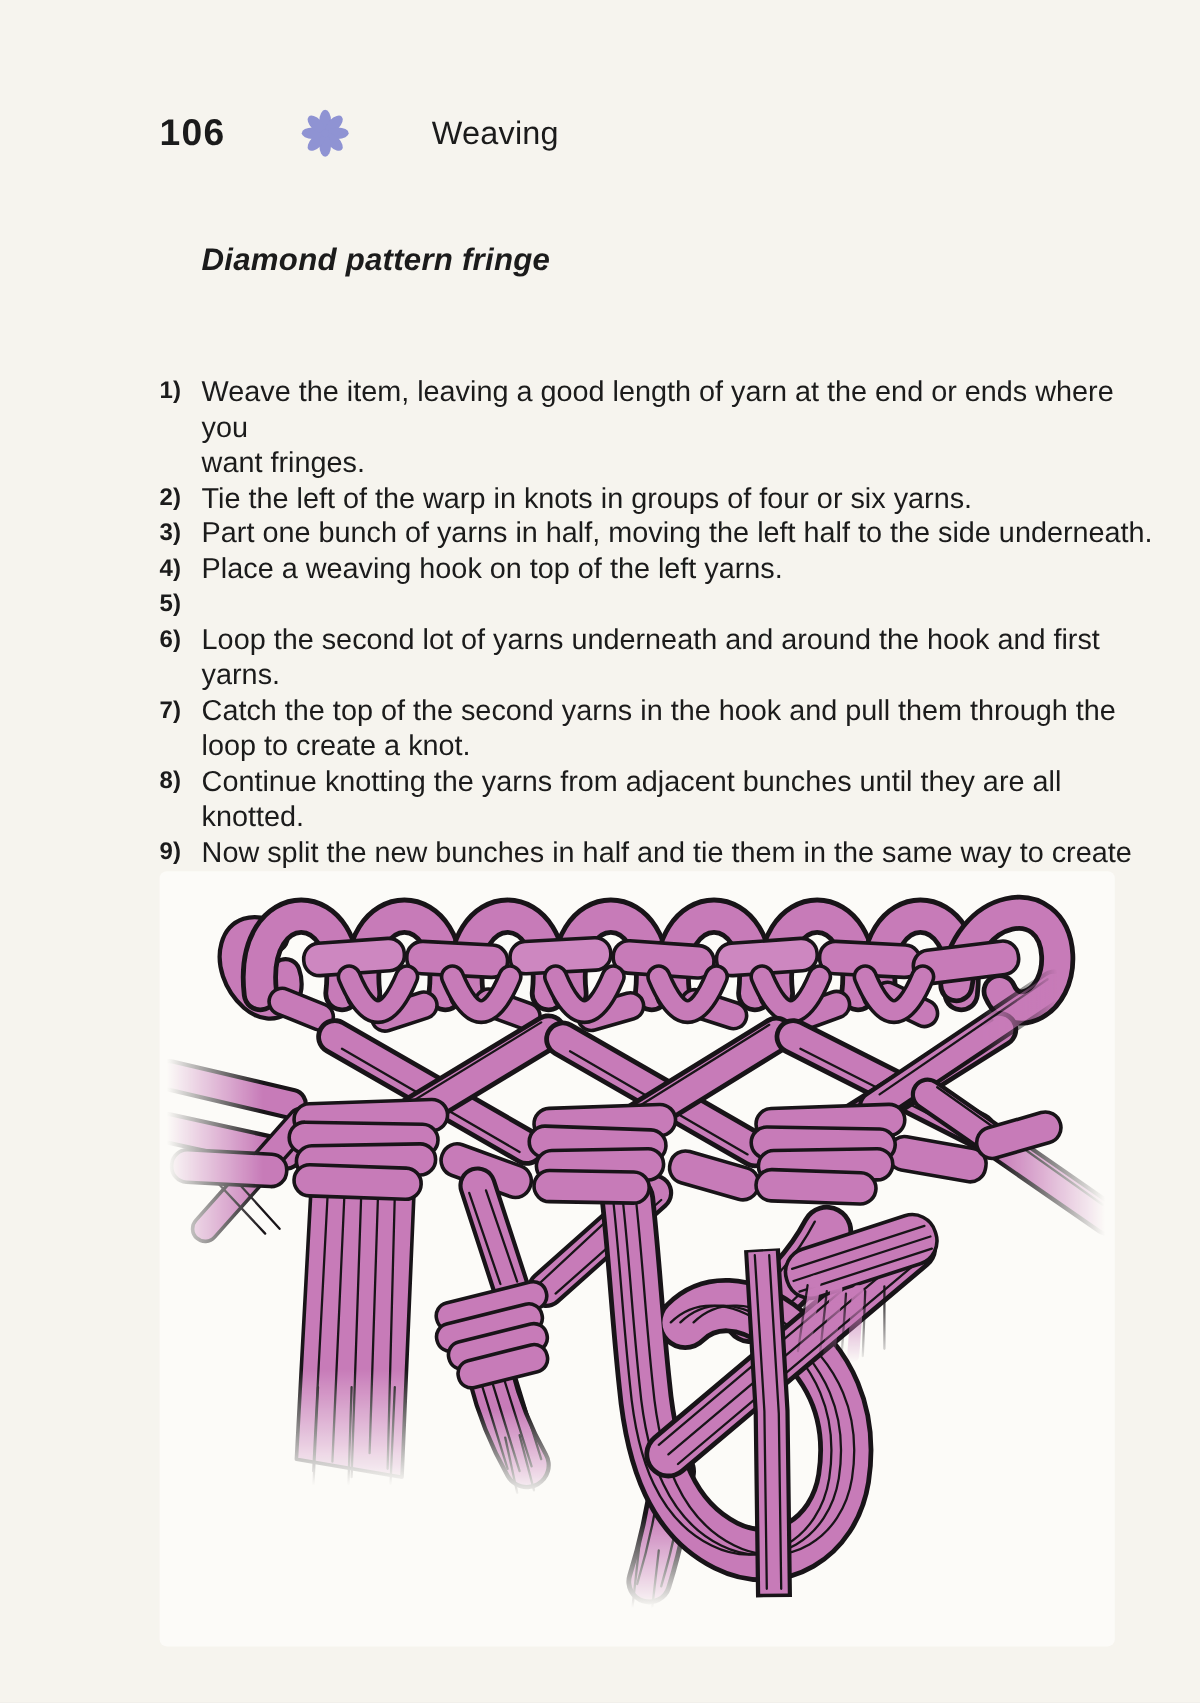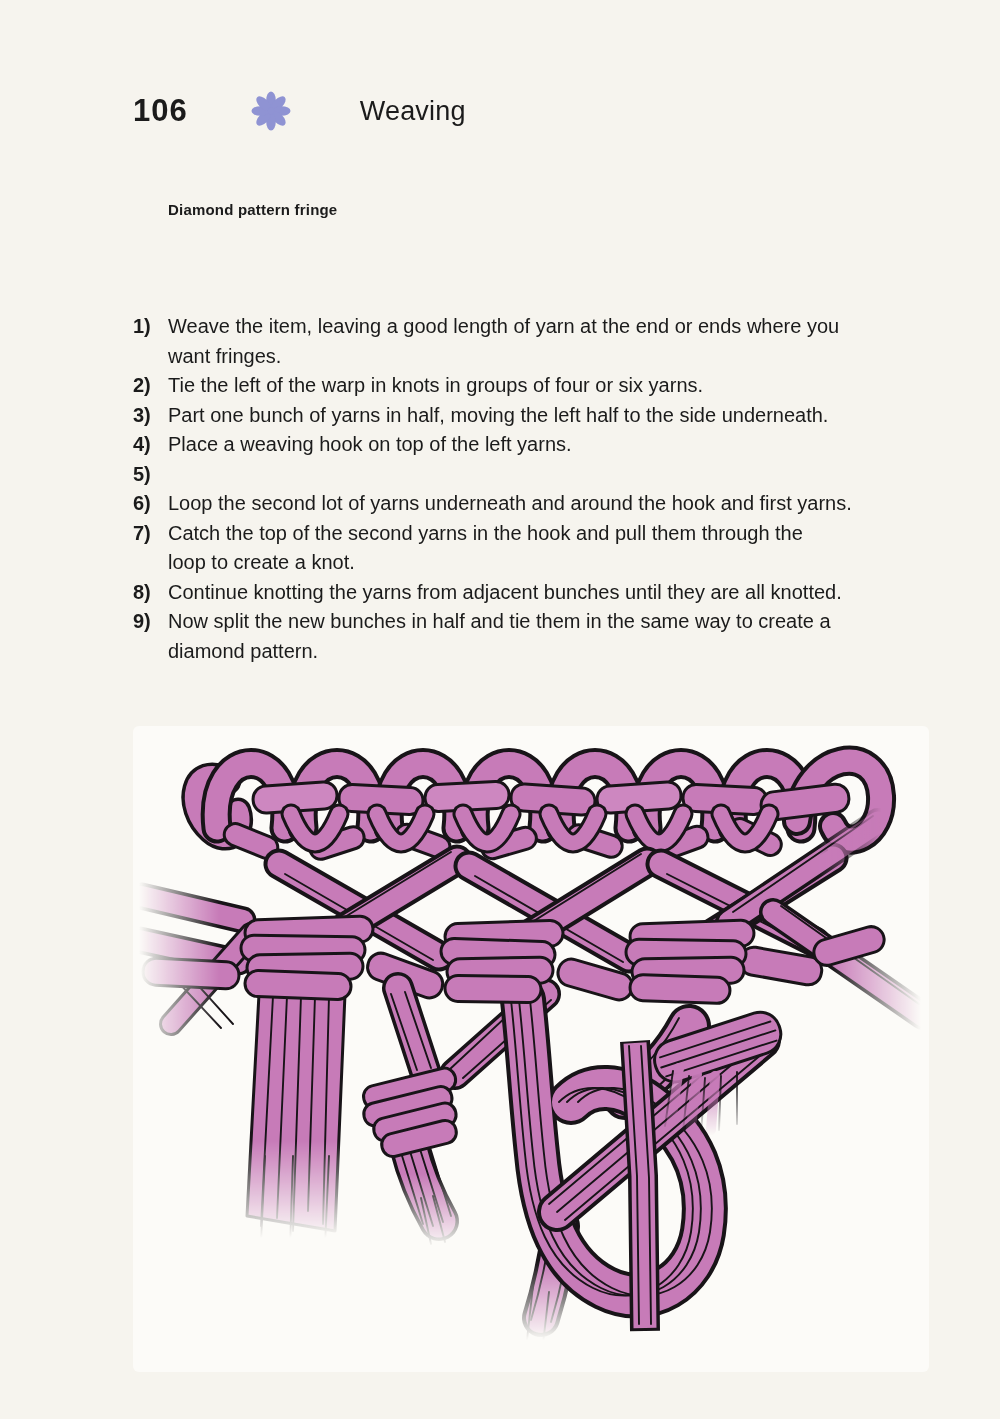--- a/index.html
+++ b/index.html
@@ -11,27 +11,27 @@
     color:var(--text,#1b1b1b);
     overflow:hidden;
   }
   
   .header { position:absolute; left:133px; top:90px; display:flex; align-items:center;gap:40px; }
   .page-num { font-size:31px; font-weight:bold; letter-spacing:1px; }
   .flower { width:42px; height:42px; margin-left:22px; }
   .chapter { font-size:27px; margin-left:28px; letter-spacing:0.2px; }
   
   .section { position:absolute; left:168px; top:201px; width:790px; }
-  .heading { font-size:15px; font-weight:bold; letter-spacing:0.2px; }
+  .heading { font-size:26px; font-weight:bold; letter-spacing:0.2px;font-style:italic; }
   .intro { font-size:20px; line-height:29.5px; margin-top:3px; white-space:pre-line; }
   
   .steps { position:absolute; left:133px; top:312px; width:830px; list-style:none; }
   .step { display:flex; align-items:flex-start; }
   .step-num { flex:0 0 35px; font-weight:bold; font-size:20px; line-height:29.5px; }
-  .step-text { font-size:20px; line-height:29.5px; white-space:pre-line; }
+  .step-text { font-size:24px; line-height:29.5px; white-space:pre-line; }
   
   .panel {
     position:absolute; left:133px; top:726px; width:796px; height:646px;
     background:var(--panel,#fcfbf8); border-radius:6px;
   }
   .panel svg { display:block; width:100%; height:100%; }
   .yo { stroke:var(--ink,#181418); fill:none; stroke-linecap:round; }
   .yb { stroke:var(--ink,#181418); fill:none; stroke-linecap:butt; }
   .yp { stroke:var(--yarn,#c77bb8); fill:none; stroke-linecap:round; }
   .ypb { stroke:var(--yarn,#c77bb8); fill:none; stroke-linecap:butt; }

